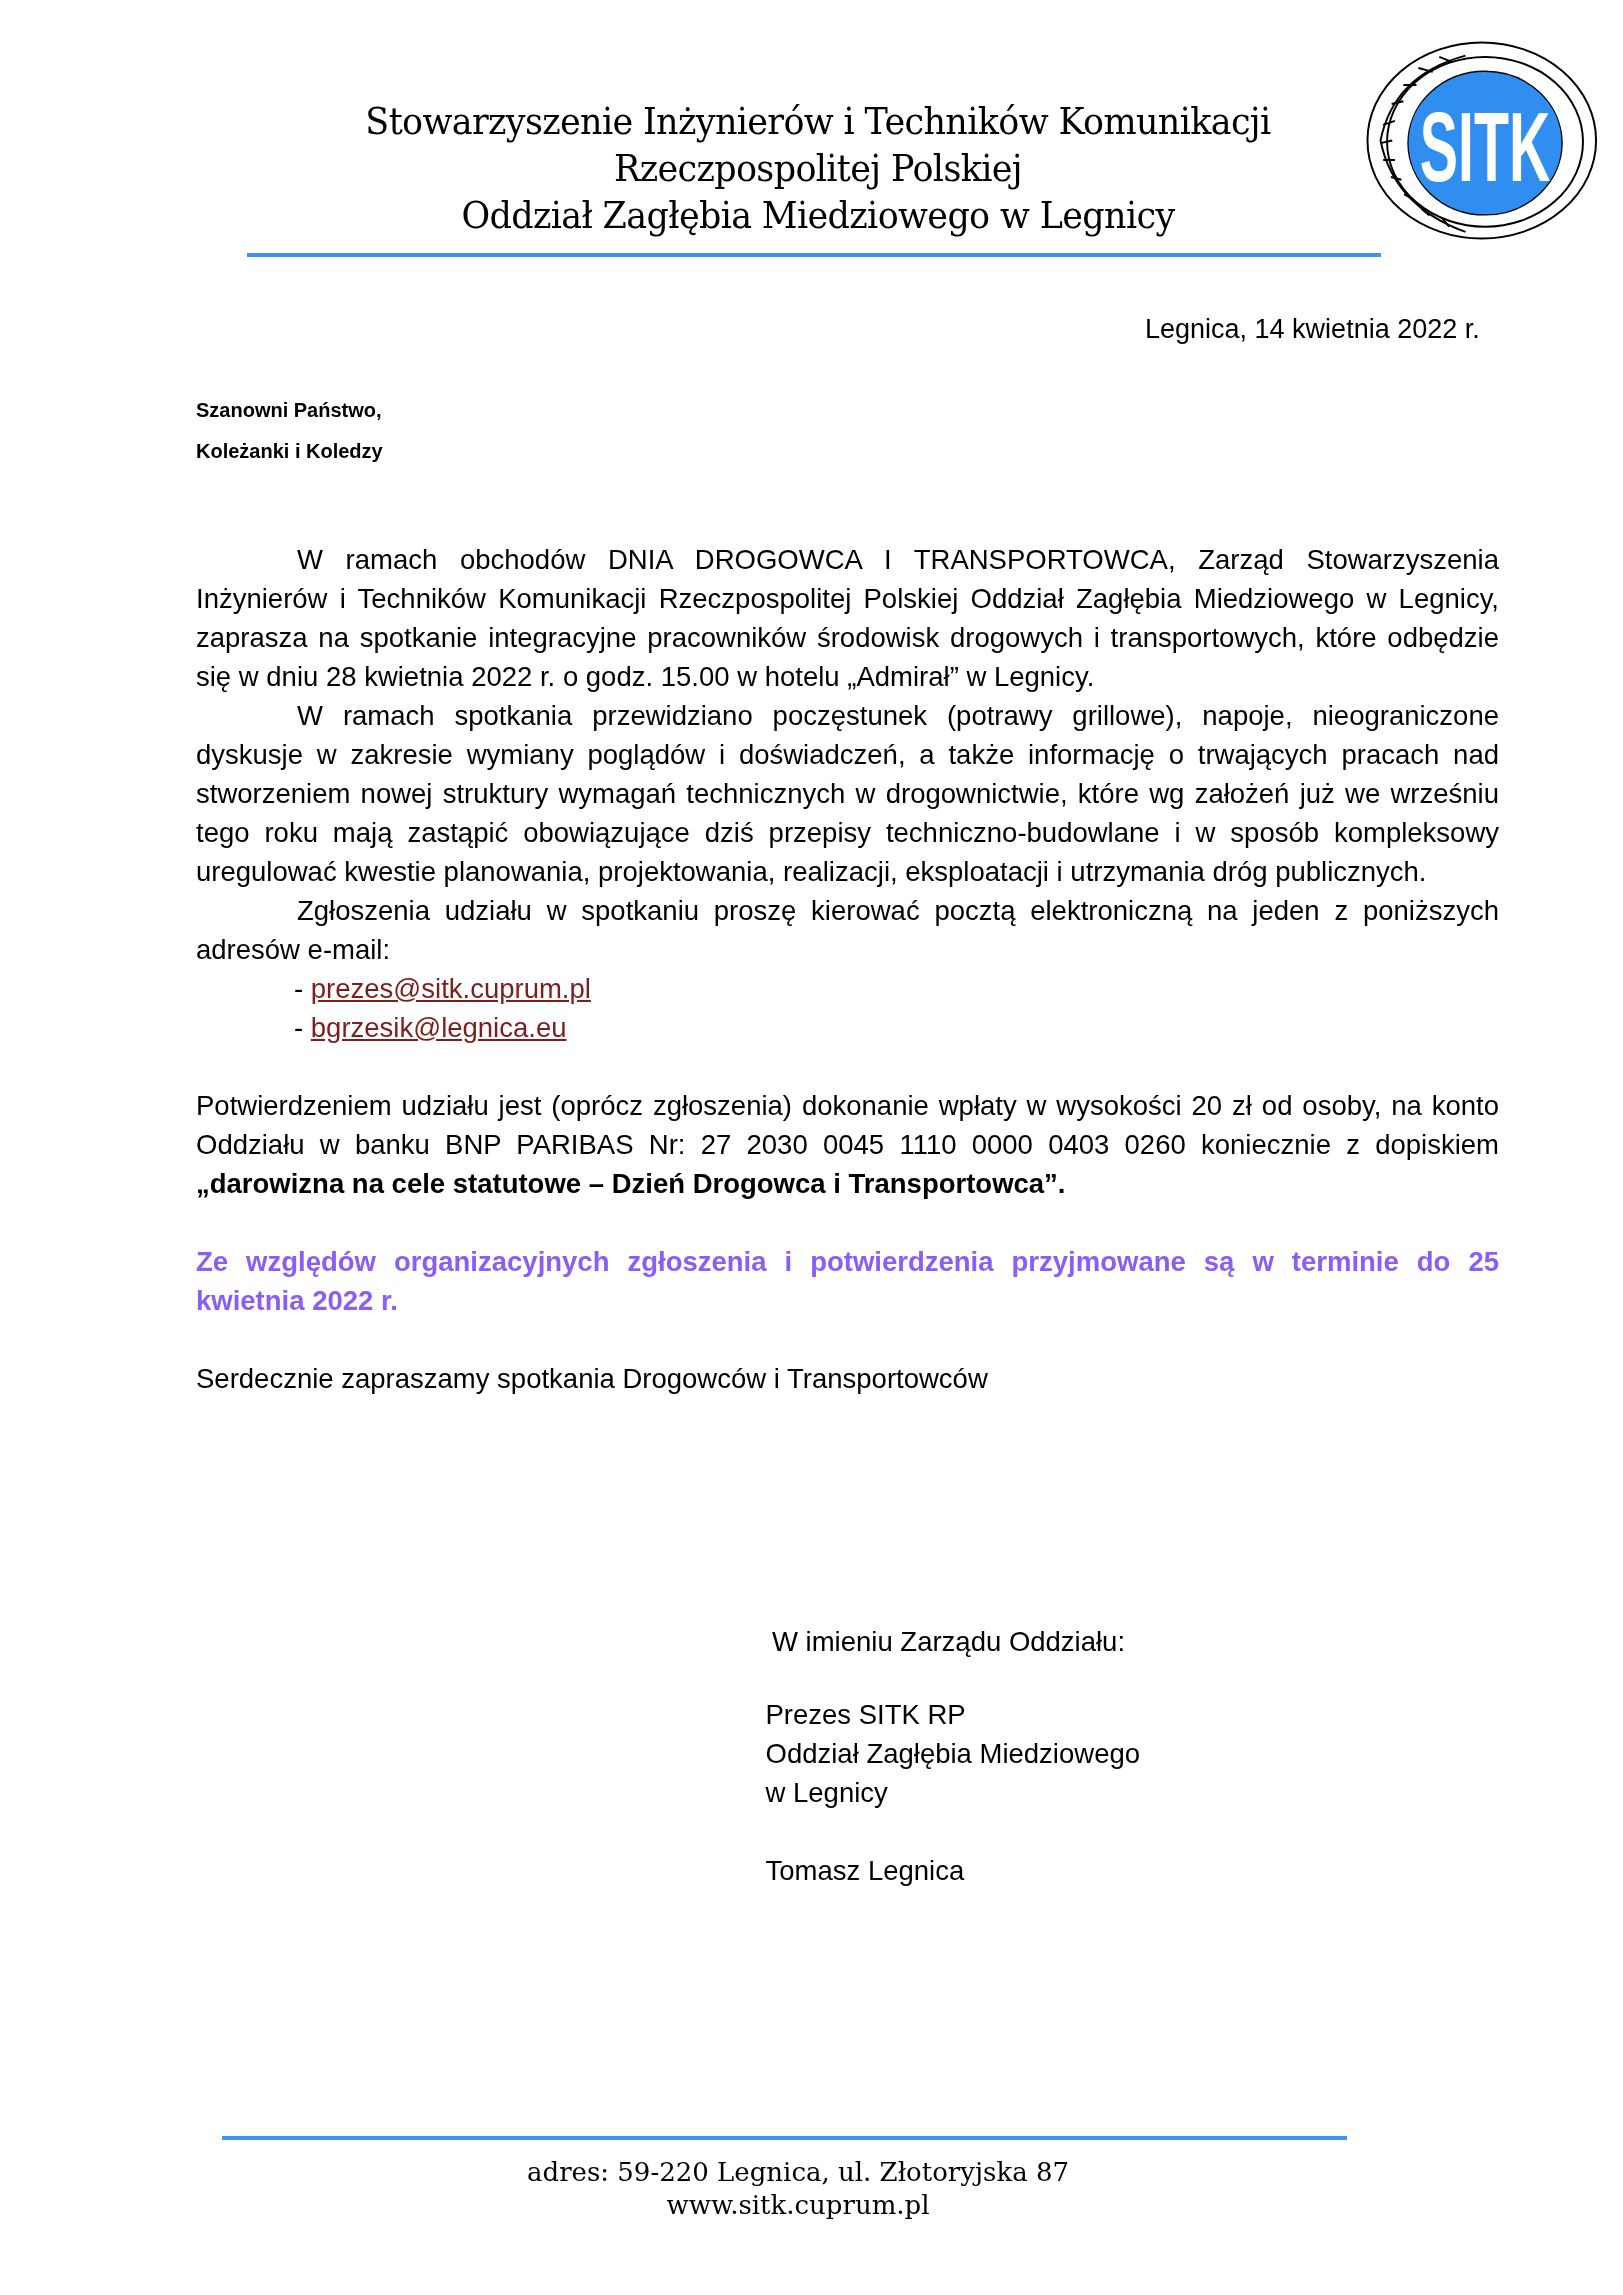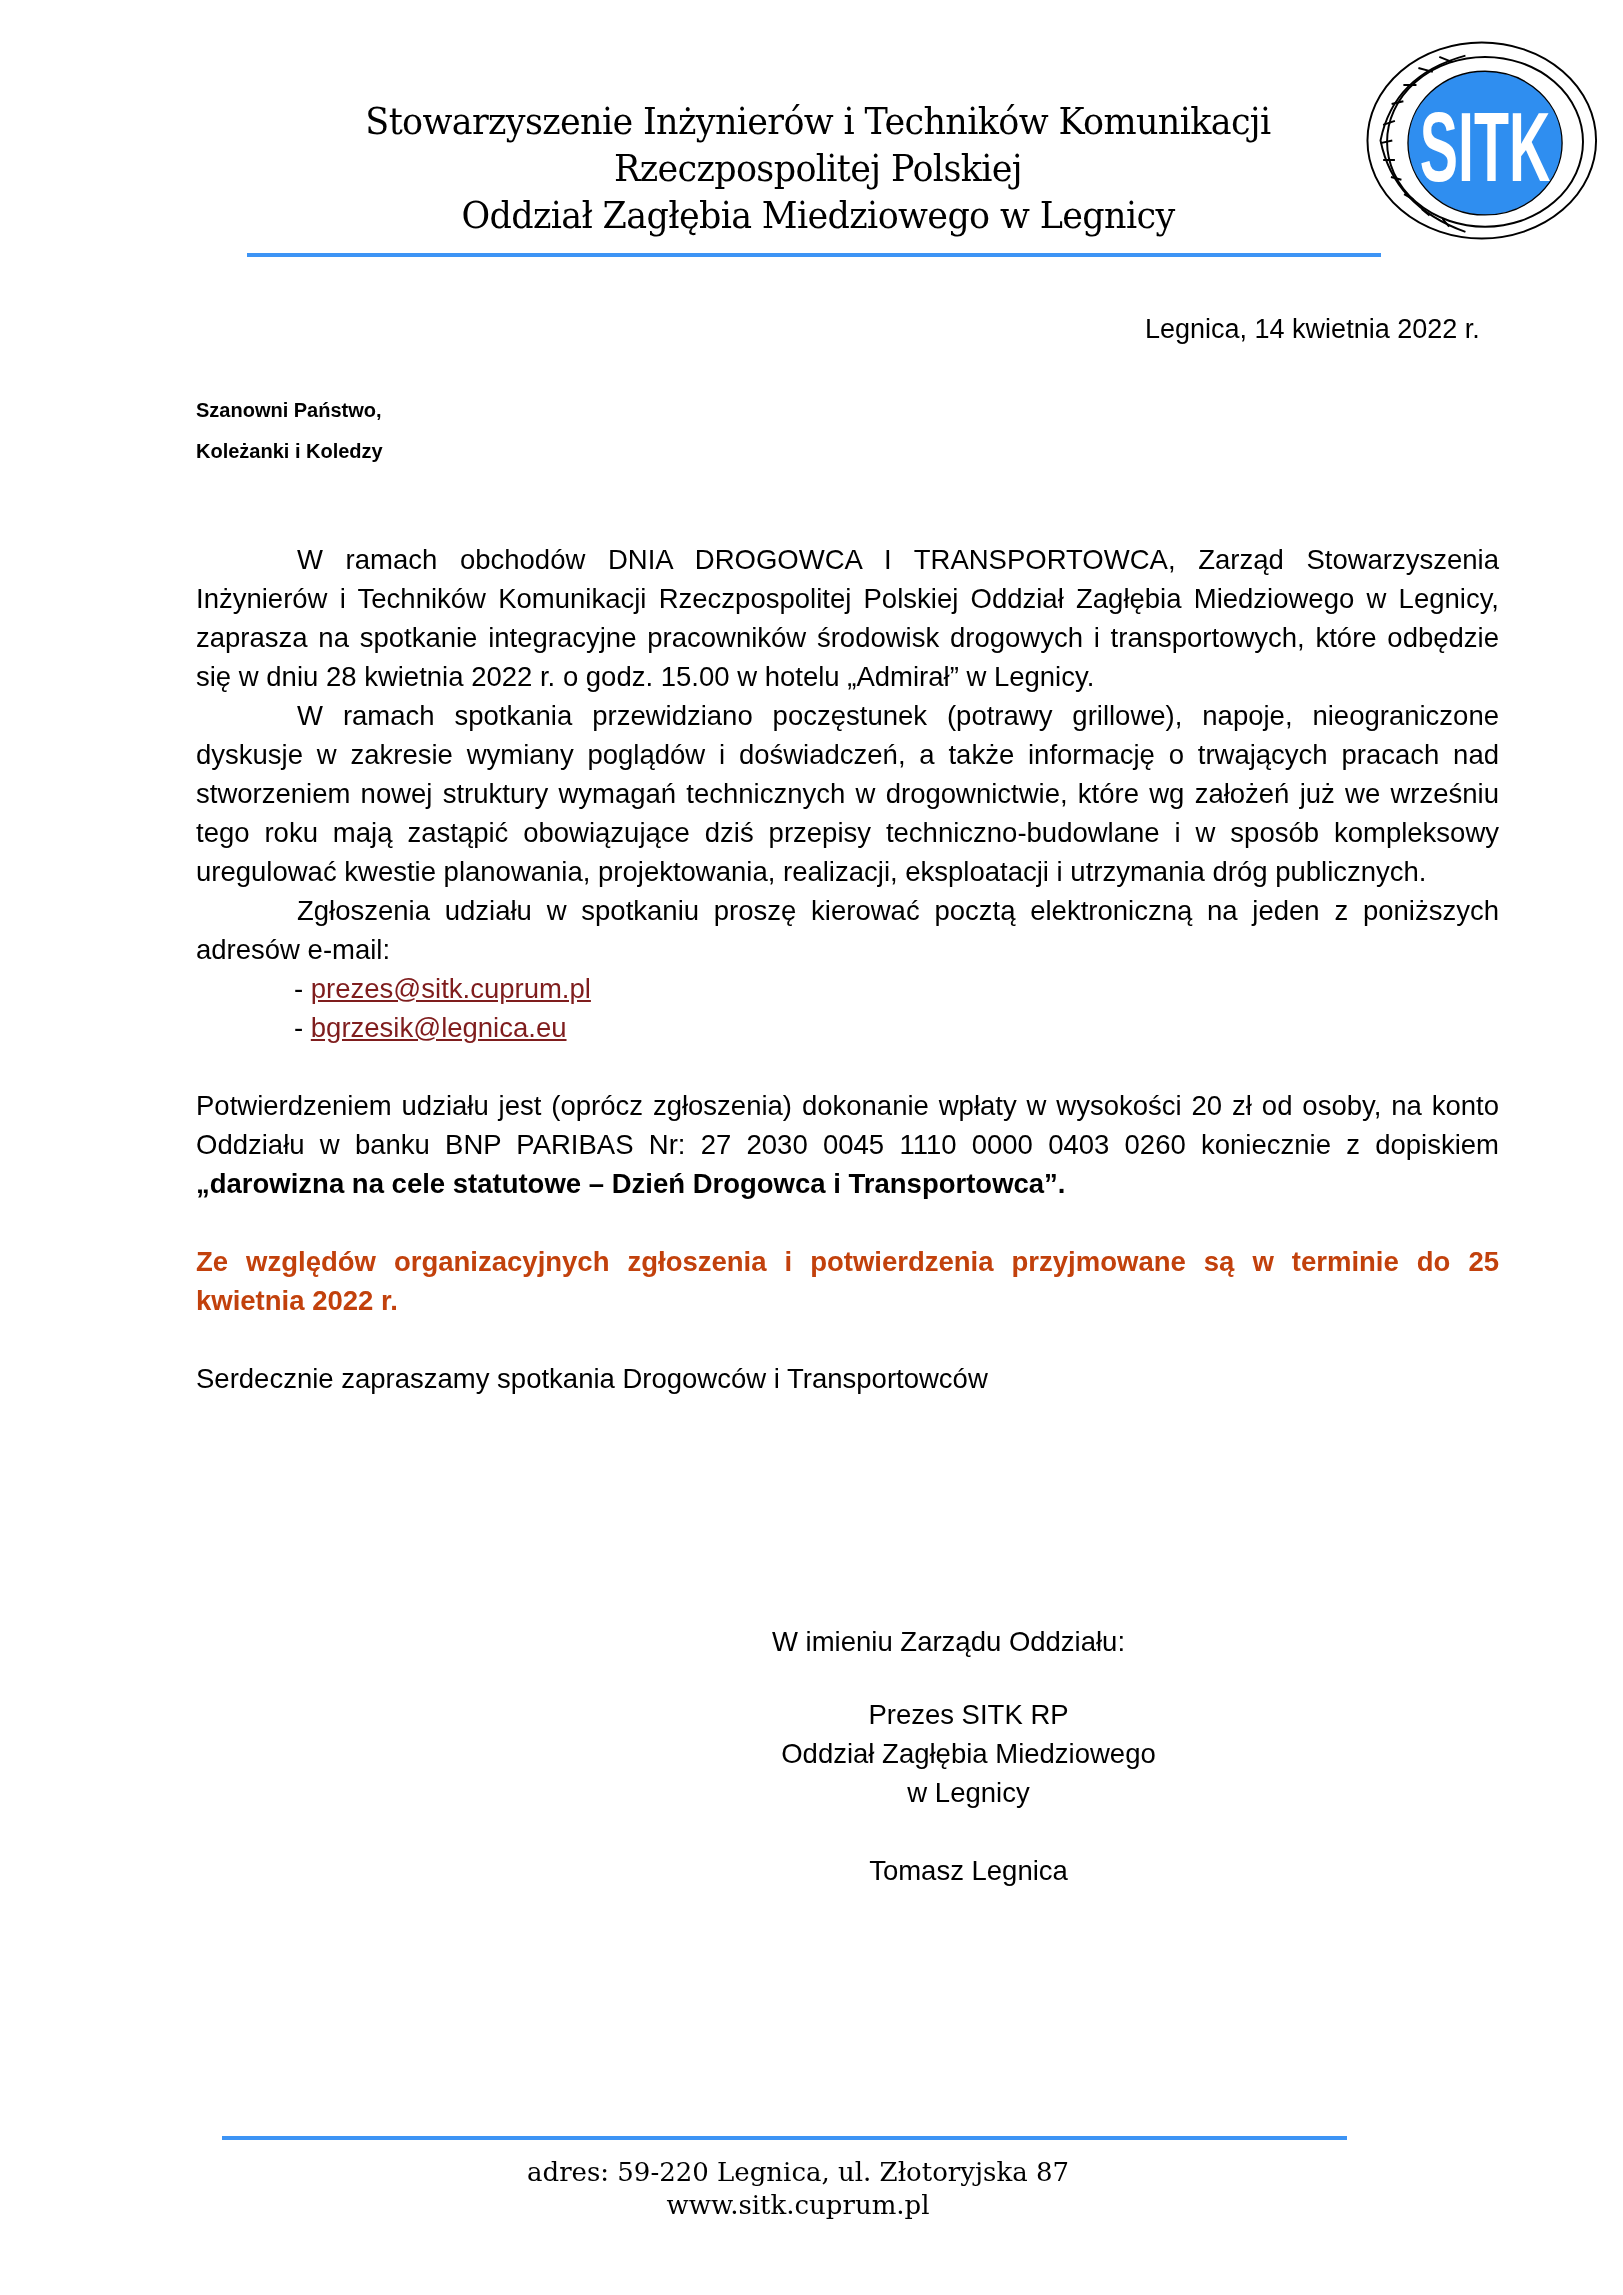--- a/index.html
+++ b/index.html
@@ -15,26 +15,26 @@
 
   #date { position:absolute; left:1145px; top:314px; font-size:27px;text-align:center; }
   #greeting { position:absolute; left:196px; top:390px; font-size:20px; font-weight:bold; line-height:41px; }
 
   #body { position:absolute; left:196px; top:540px; width:1303px; font-size:27.5px; line-height:39px; text-align:justify; }
   #body p { margin:0; }
   .indent { text-indent:101px; }
   .email-line { padding-left:98px; }
   .email-line a { color:#7f1d1d; text-decoration:underline; }
   .gap { height:39px; }
-  .red { color:#c2410c; font-weight:bold; }
+  .red { color:#8b5cf6; font-weight:bold; }
   .bold { font-weight:bold; }
 
   #signature { position:absolute; left:772px; top:1622px; width:458px; font-size:27.5px; line-height:39px; }
   #signature .lead { margin-bottom:34px; }
-  #signature .c { text-align:center; width:406px; margin-left:-6.5px; }
+  #signature .c { width:406px; margin-left:-6.5px; }
   #signature .name { margin-top:39px; }
 
   #footer-rule { position:absolute; left:222px; top:2136px; width:1125px; height:3.9px; background:#3d94f5; }
   #footer { position:absolute; left:196px; top:2156px; width:1204px; text-align:center; font-size:26px; line-height:33px; }
 </style>
 </head>
 <body>
 
 <div id="header" class="serif">
   <div class="hl">Stowarzyszenie Inżynierów i Techników Komunikacji</div>

